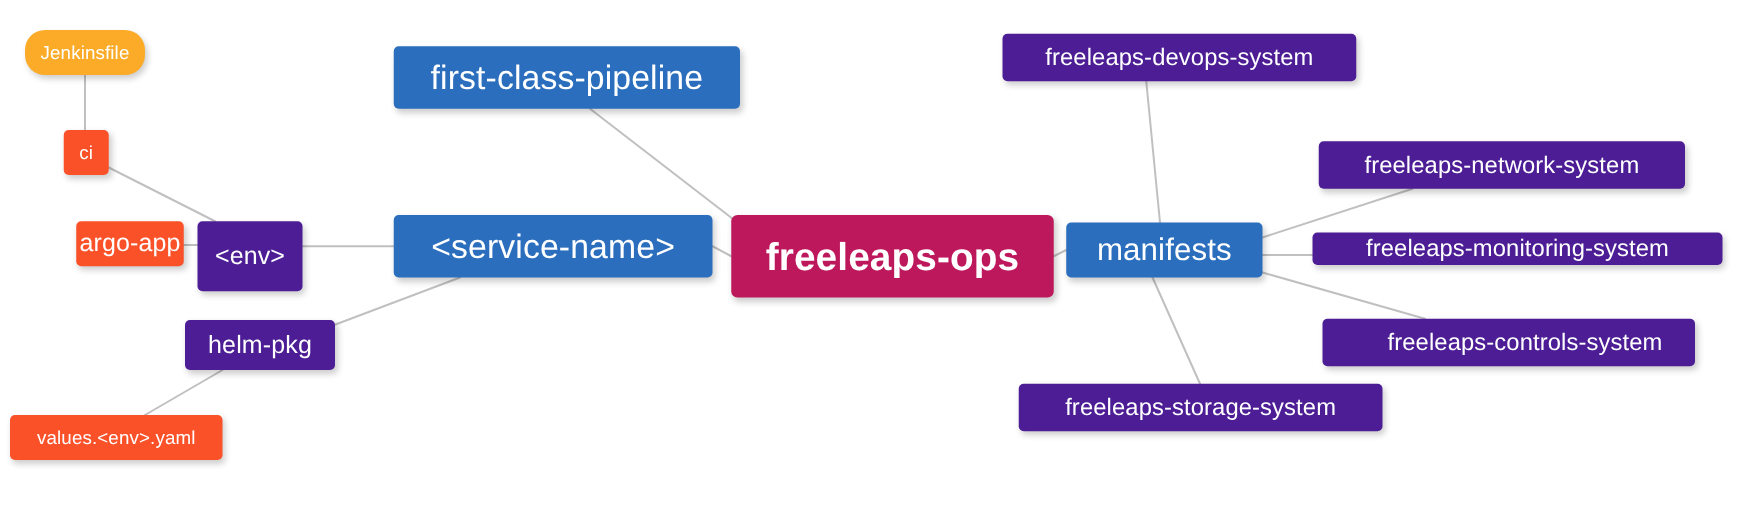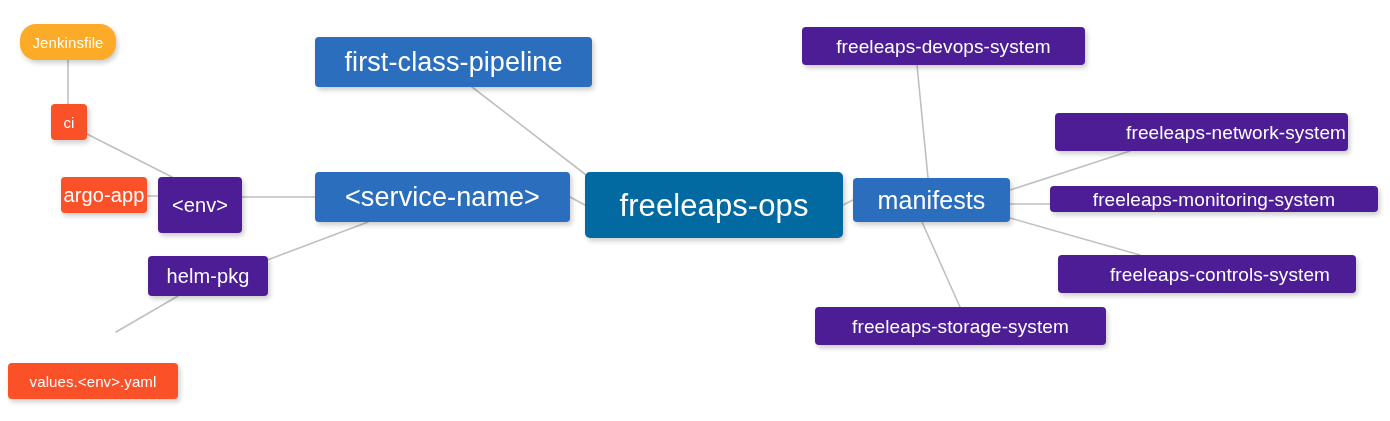--- a/index.html
+++ b/index.html
@@ -39,21 +39,21 @@
     letter-spacing: 0.1px;
     box-shadow: 2px 3px 5px rgba(0, 0, 0, 0.20);
     user-select: none;
     cursor: pointer;
   }
   .mm-node-label {
     display: block;
     line-height: 1;
     padding: 0 2px;
   }
-  .lvl-root   { background: #0369a1; font-size: 31px; border-radius: 5px; }
+  .lvl-root   { background: #be185d; font-size: 31px; border-radius: 5px; font-weight: bold; }
   .lvl-blue   { background: #2a6ebd; }
   .lvl-green  { background: #4c1d95; }
   .lvl-orange { background: #fbab28; }
   .lvl-red    { background: #fa5129; }
 </style>
 </head>
 <body>
 
 <div id="mindmap-canvas">
   <svg id="edge-layer" viewBox="0 0 1390 421" width="1390" height="421" xmlns="http://www.w3.org/2000/svg">
@@ -81,39 +81,39 @@
       </div>
       <div class="mm-node lvl-red" style="left: 30px; top: 177px; width: 86px; height: 36px; font-size: 20px; margin-left: 31px;">
         <span class="mm-node-label">argo-app</span>
       </div>
       <div class="mm-node lvl-green" style="left: 158px; top: 177px; width: 84px; height: 56px; font-size: 20px;">
         <span class="mm-node-label">&lt;env&gt;</span>
       </div>
       <div class="mm-node lvl-green" style="left: 148px; top: 256px; width: 120px; height: 40px; font-size: 20px;">
         <span class="mm-node-label">helm-pkg</span>
       </div>
-      <div class="mm-node lvl-red" style="left: 8px; top: 332px; width: 170px; height: 36px; font-size: 15px; margin-top: 31px;">
+      <div class="mm-node lvl-red" style="left: 8px; top: 332px; width: 170px; height: 36px; font-size: 15px;">
         <span class="mm-node-label">values.&lt;env&gt;.yaml</span>
       </div>
       <div class="mm-node lvl-blue" style="left: 315px; top: 37px; width: 277px; height: 50px; font-size: 27px;">
         <span class="mm-node-label">first-class-pipeline</span>
       </div>
       <div class="mm-node lvl-blue" style="left: 315px; top: 172px; width: 255px; height: 50px; font-size: 27px;">
         <span class="mm-node-label">&lt;service-name&gt;</span>
       </div>
       <div class="mm-node lvl-root" style="left: 585px; top: 172px; width: 258px; height: 66px; font-size: 31px;">
         <span class="mm-node-label">freeleaps-ops</span>
       </div>
       <div class="mm-node lvl-blue" style="left: 853px; top: 178px; width: 157px; height: 44px; font-size: 25px;">
         <span class="mm-node-label">manifests</span>
       </div>
       <div class="mm-node lvl-green" style="left: 802px; top: 27px; width: 283px; height: 38px; font-size: 19px;">
         <span class="mm-node-label">freeleaps-devops-system</span>
       </div>
-      <div class="mm-node lvl-green" style="left: 1055px; top: 113px; width: 293px; height: 38px; font-size: 19px; justify-content: flex-end;">
+      <div class="mm-node lvl-green" style="left: 1055px; top: 113px; width: 293px; height: 38px; font-size: 19px;">
         <span class="mm-node-label">freeleaps-network-system</span>
       </div>
       <div class="mm-node lvl-green" style="left: 1050px; top: 186px; width: 328px; height: 26px; font-size: 19px;">
         <span class="mm-node-label">freeleaps-monitoring-system</span>
       </div>
       <div class="mm-node lvl-green" style="left: 1058px; top: 255px; width: 298px; height: 38px; font-size: 19px; padding-left: 26px;">
         <span class="mm-node-label">freeleaps-controls-system</span>
       </div>
       <div class="mm-node lvl-green" style="left: 815px; top: 307px; width: 291px; height: 38px; font-size: 19px;">
         <span class="mm-node-label">freeleaps-storage-system</span>

